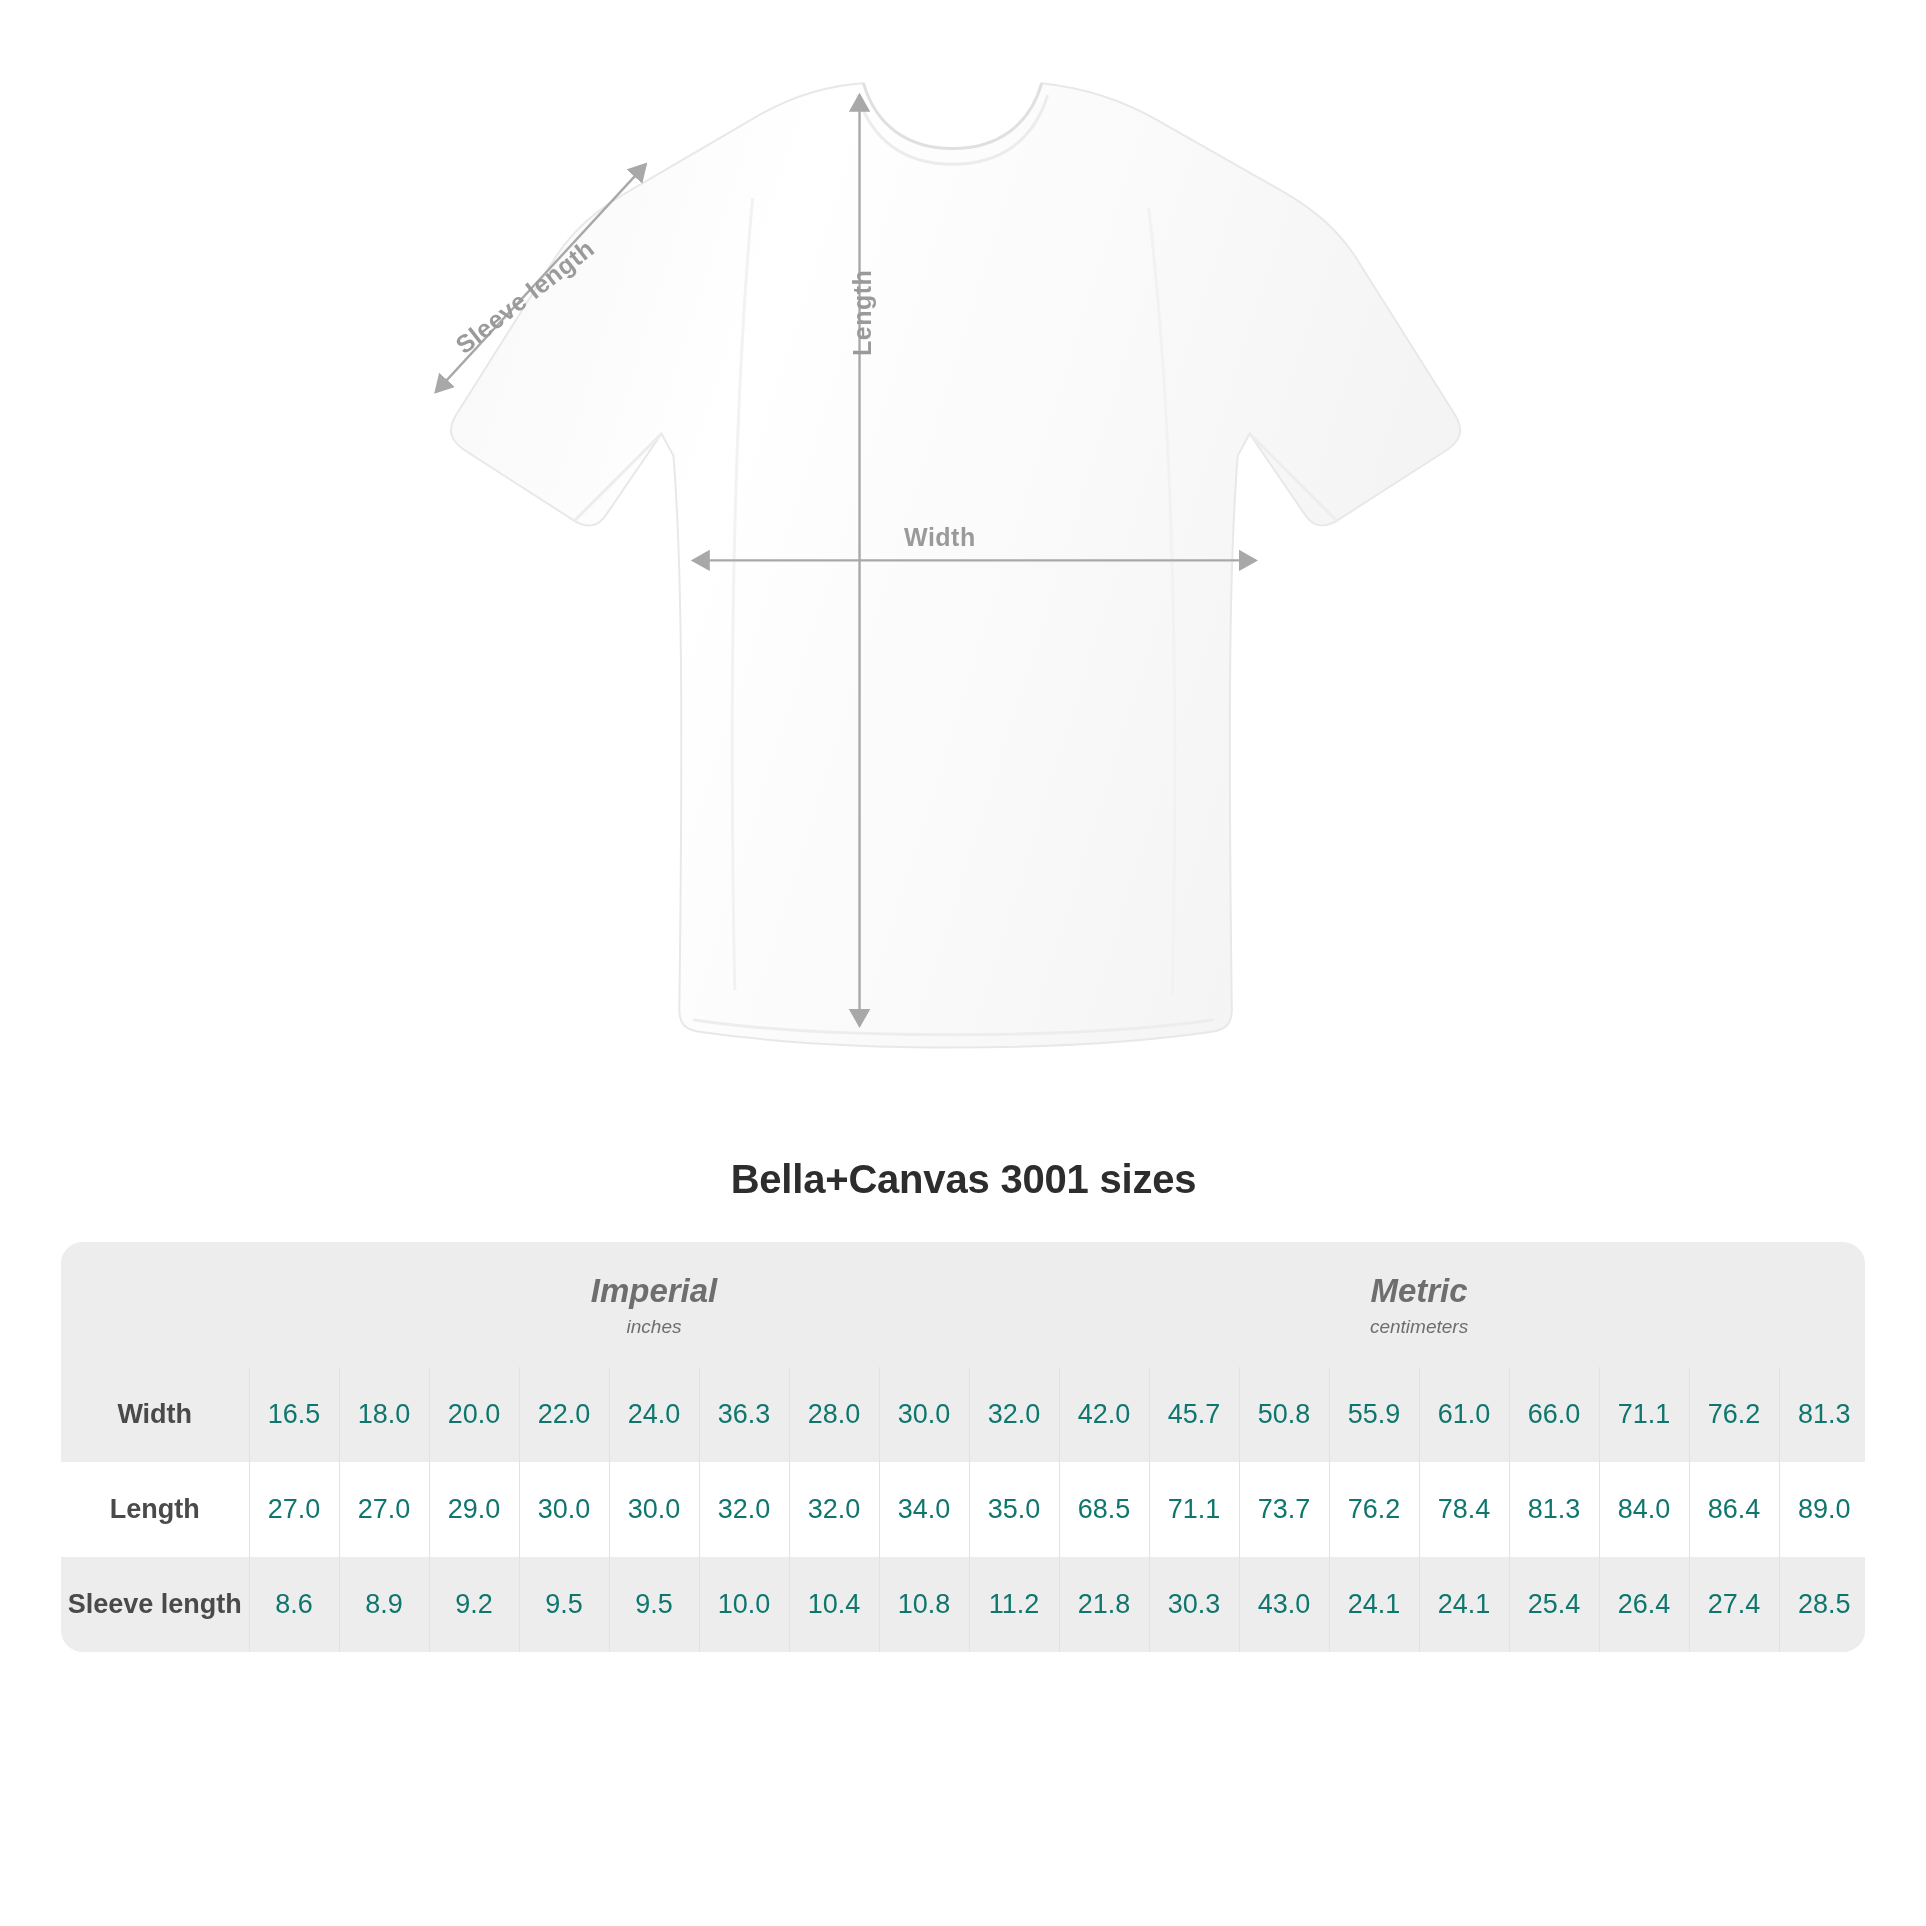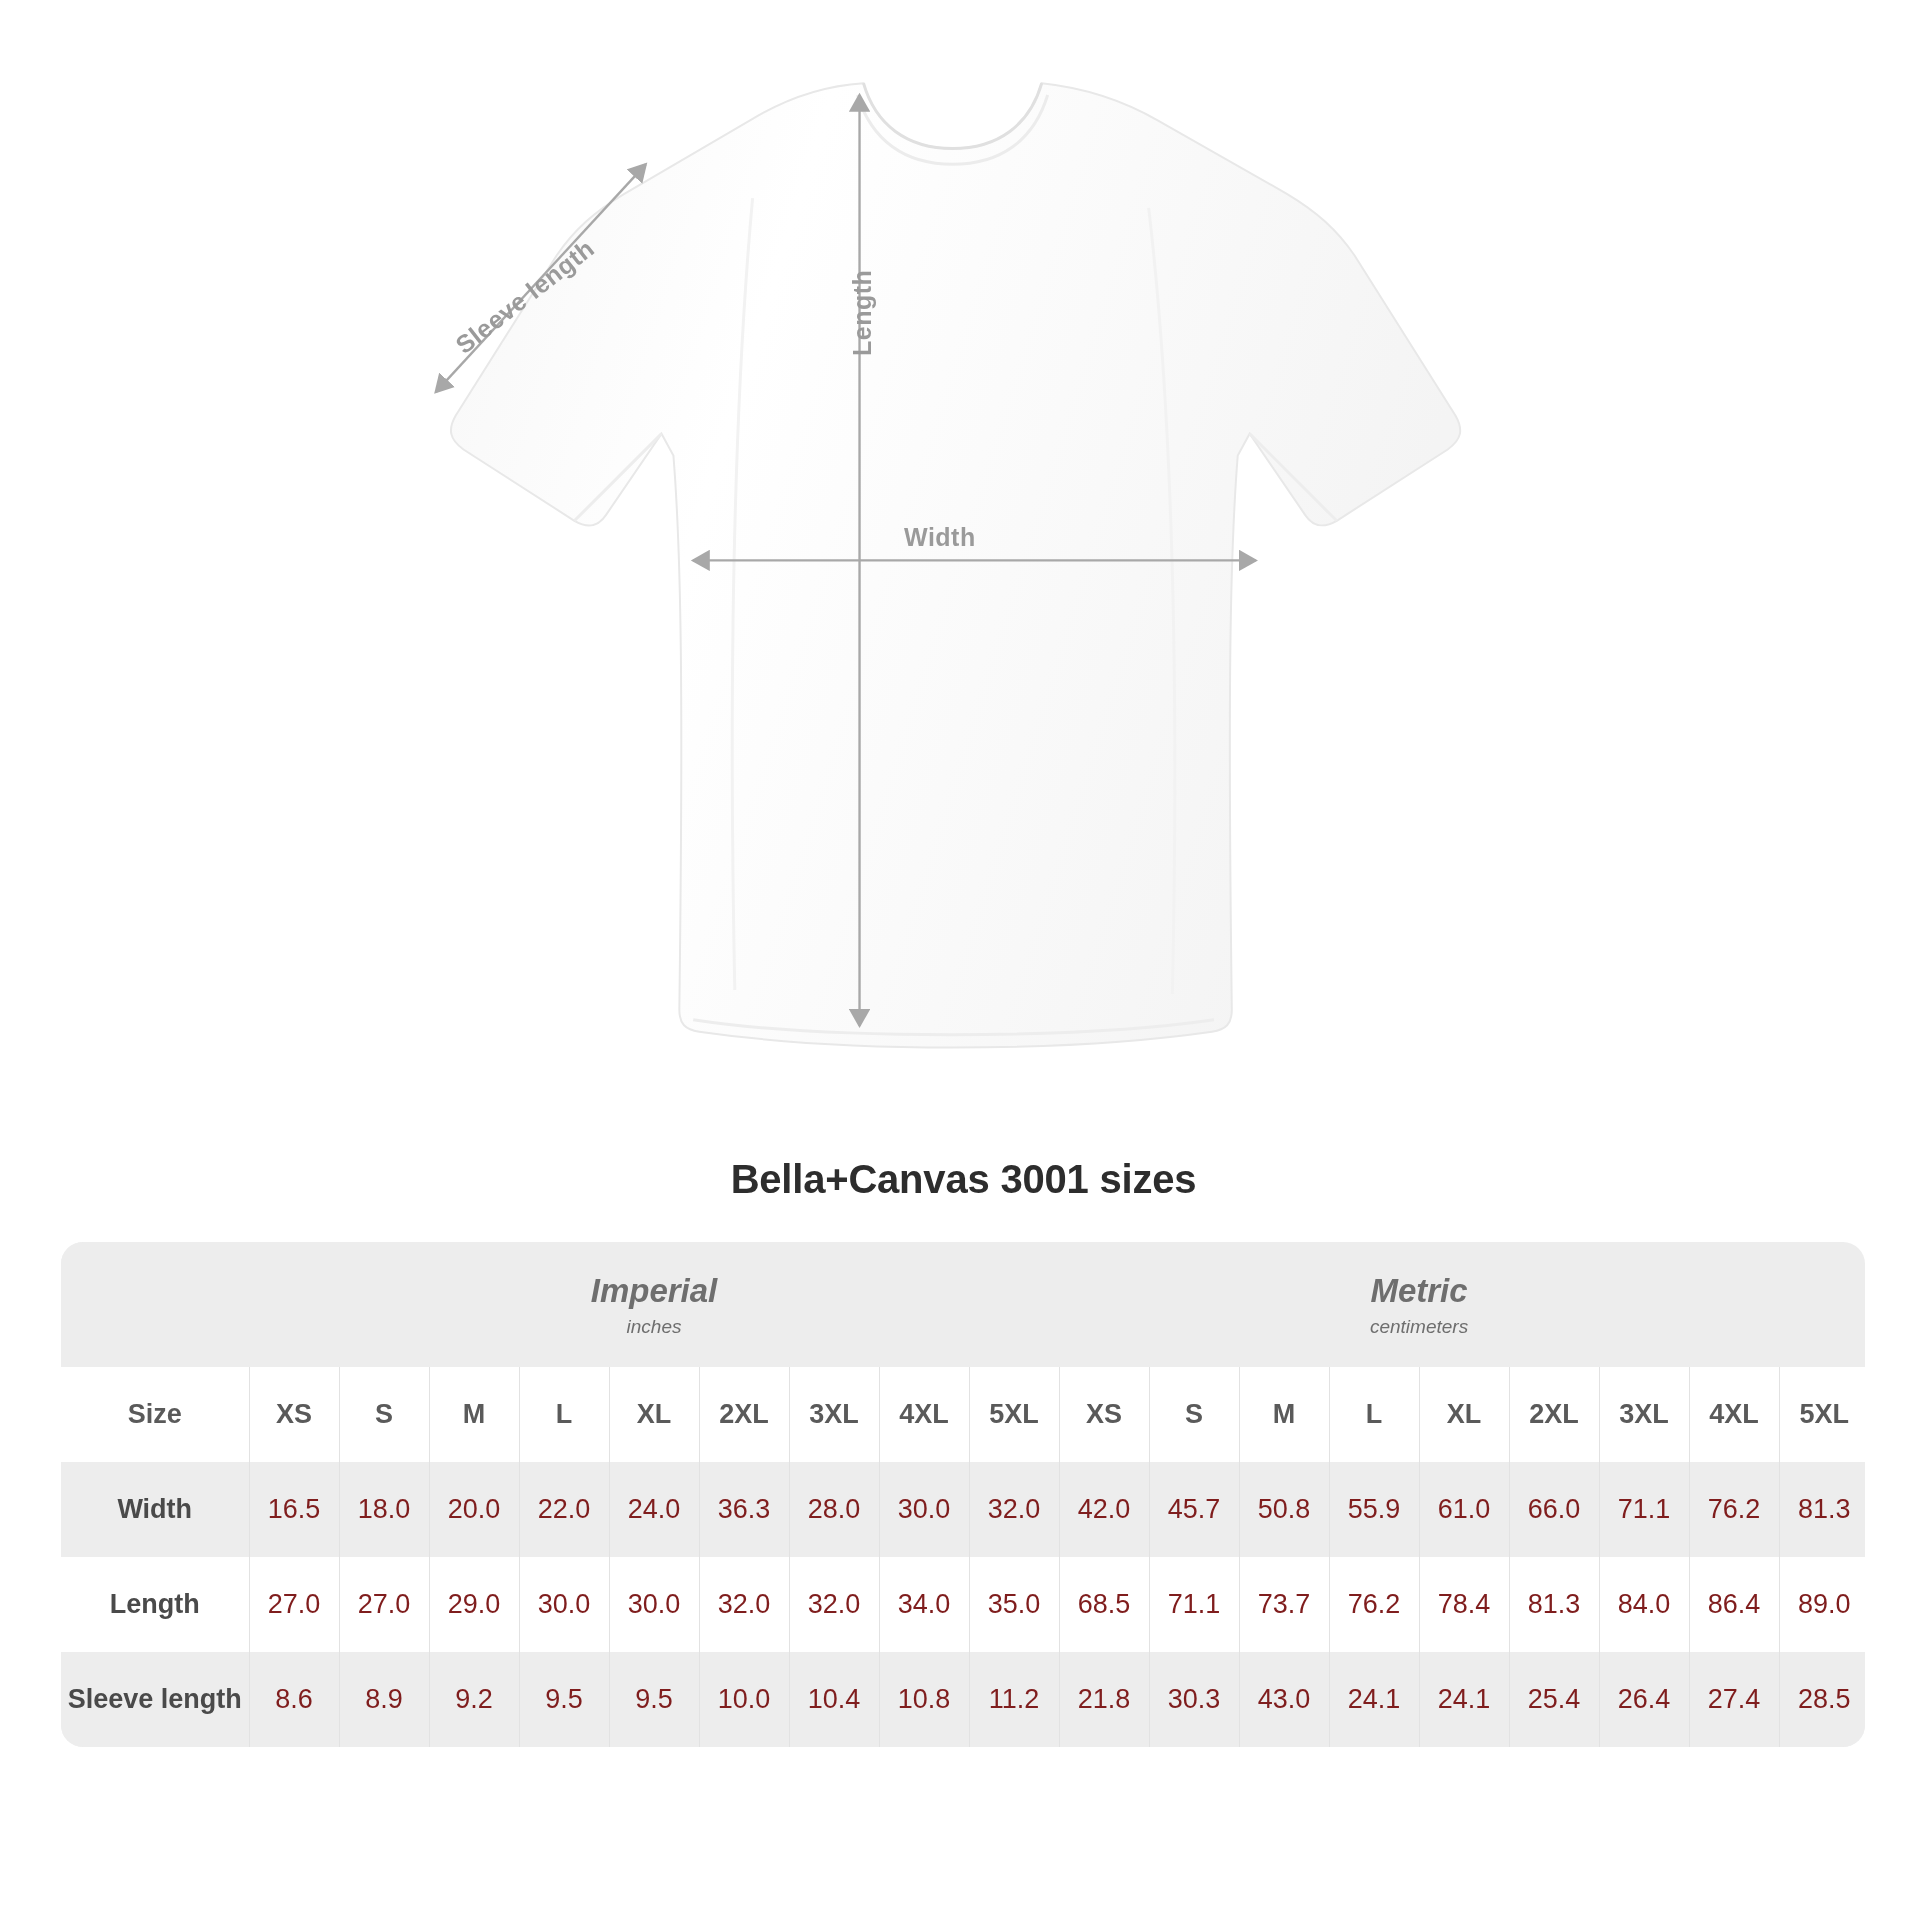--- a/index.html
+++ b/index.html
@@ -136,21 +136,21 @@
   }
   .data-row.plain td, .data-row.plain th {
     background: #ffffff;
   }
   .data-row th.label-cell {
     font-weight: bold;
     color: #4a4a4a;
     font-size: 27px;
   }
   .data-row td {
-    color: #7f1d1d;
+    color: #0f766e;
   }
 
   
   .vsep {
     border-left: 1px solid #e2e2e2;
   }
   .row-size td.vsep, .data-row td.vsep {
     border-left: 1px solid #e2e2e2;
   }
   .label-col {
@@ -274,41 +274,20 @@
           <td class="unit-header-cell" colspan="9">
             <div class="unit-name">Imperial</div>
             <div class="unit-sub">inches</div>
           </td>
           <td class="unit-header-cell" colspan="8">
             <div class="unit-name">Metric</div>
             <div class="unit-sub">centimeters</div>
           </td>
         </tr>
 
-        <tr class="row-size">
-          <th class="label-cell">Size</th>
-          <td class="vsep">XS</td>
-          <td class="vsep">S</td>
-          <td class="vsep">M</td>
-          <td class="vsep">L</td>
-          <td class="vsep">XL</td>
-          <td class="vsep">2XL</td>
-          <td class="vsep">3XL</td>
-          <td class="vsep">4XL</td>
-          <td class="vsep">5XL</td>
-          <td class="vsep">XS</td>
-          <td class="vsep">S</td>
-          <td class="vsep">M</td>
-          <td class="vsep">L</td>
-          <td class="vsep">XL</td>
-          <td class="vsep">2XL</td>
-          <td class="vsep">3XL</td>
-          <td class="vsep">4XL</td>
-          <td class="vsep">5XL</td>
-        </tr>
 
         <tr class="data-row shade">
           <th class="label-cell">Width</th>
           <td class="vsep">16.5</td>
           <td class="vsep">18.0</td>
           <td class="vsep">20.0</td>
           <td class="vsep">22.0</td>
           <td class="vsep">24.0</td>
           <td class="vsep">36.3</td>
           <td class="vsep">28.0</td>

